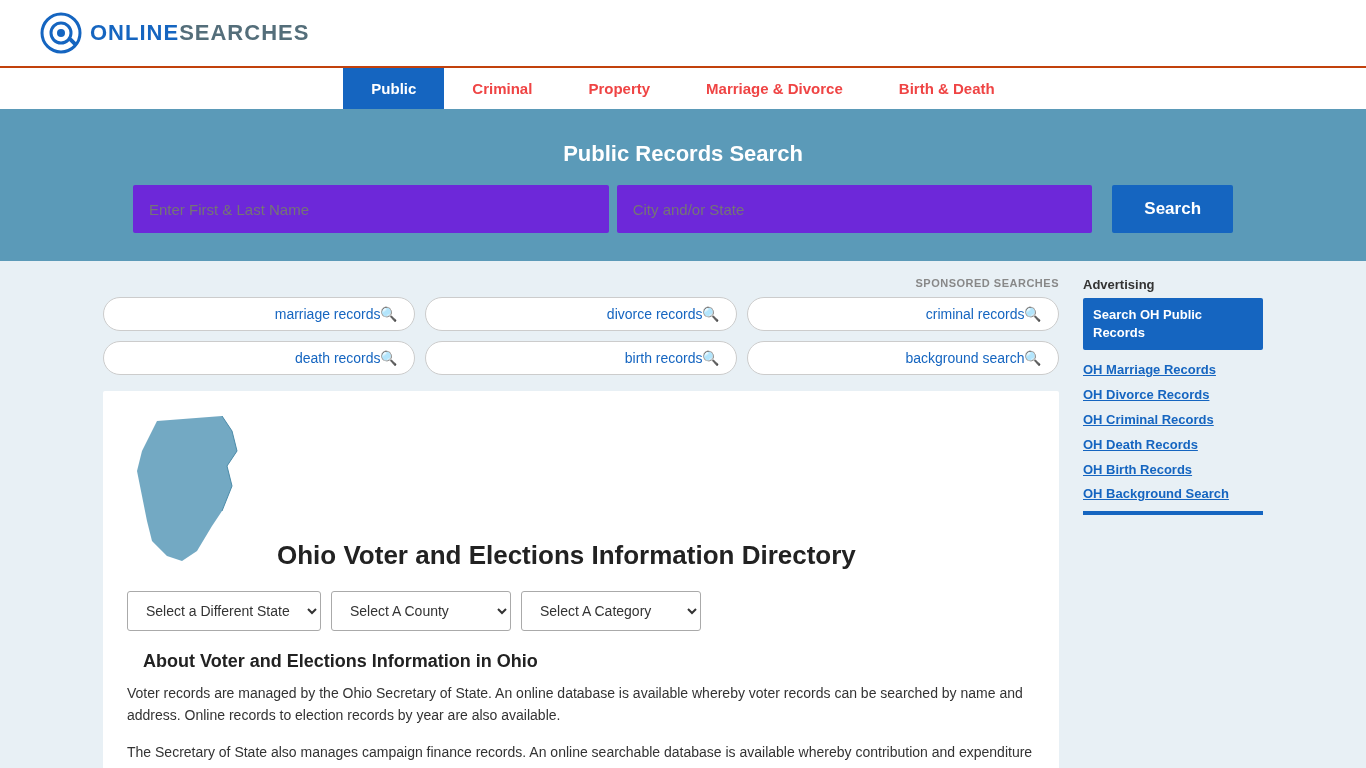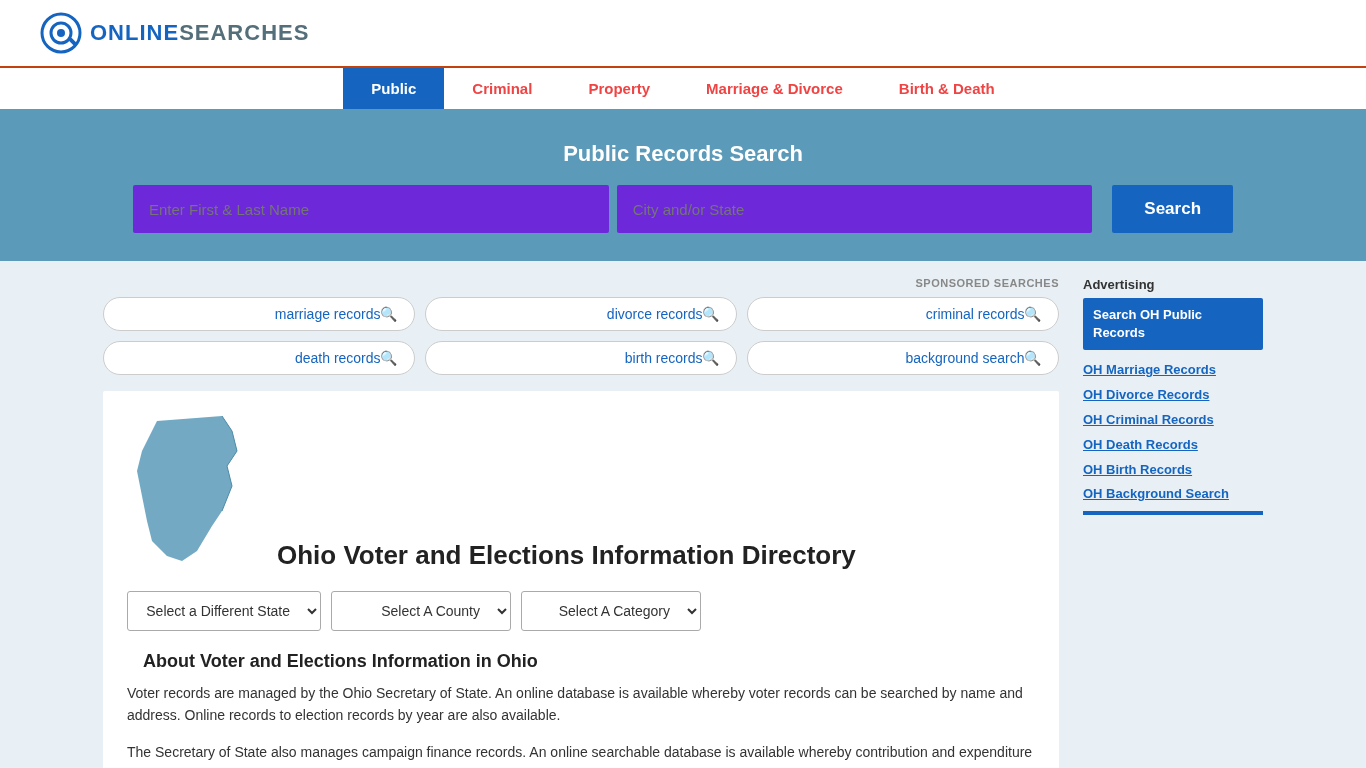--- a/index.html
+++ b/index.html
@@ -185,21 +185,20 @@
     }
     .select-dropdown {
       padding: 10px 14px;
       font-size: 14px;
       border: 1px solid #aaa;
       border-radius: 3px;
       background: #fff;
       cursor: pointer;
       min-width: 180px;
       color: #333;
-      text-align: right;
     }
 
     .section-heading {
       font-size: 18px;
       font-weight: 700;
       color: #222;
       margin: 20px 16px 10px;
     }
     .section-text {
       font-size: 14px;

